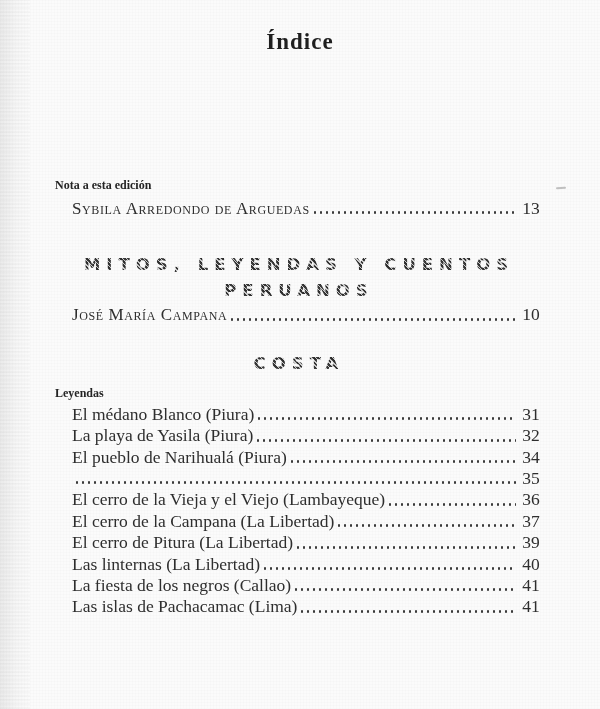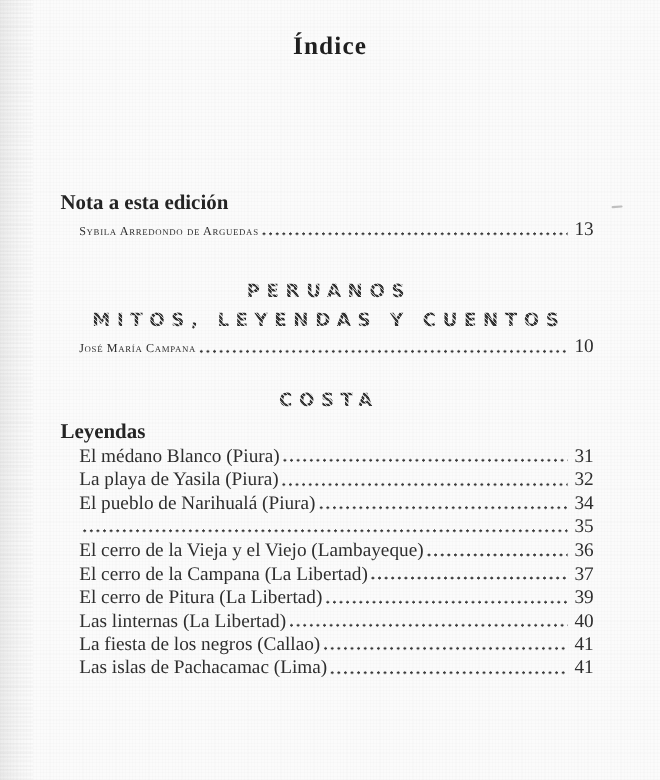--- a/index.html
+++ b/index.html
@@ -42,42 +42,42 @@
     height: 30px;
     line-height: 30px;
     text-align: center;
     font-size: 23px;
     font-weight: bold;
     letter-spacing: 1px;
     color: #1f1f1f;
   }
 
   .h-bold {
-    font-size: 19px;
+    font-size: 12px;
     font-weight: bold;
     line-height: 23px;
     color: #242424;
   }
   .nota-heading { margin-top: 116px; line-height: 24px; }
   .consid-heading { margin-top: 35px; }
 
   .toc-row {
     display: flex;
     align-items: baseline;
     line-height: 21.4px;
     height: 21.4px;
     font-size: 17.5px;
     padding-left: 17px;
     white-space: nowrap;
   }
   .toc-title { flex: 0 0 auto; }
   .smallcaps {
     font-variant: small-caps;
     letter-spacing: 0.6px;
-    font-size: 11px;
+    font-size: 17px;
   }
   .dots {
     flex: 1 1 auto;
     height: 3px;
     align-self: flex-end;
     margin: 0 3px 5px 2px;
     background-image: radial-gradient(circle, #3a3a3a 1.05px, rgba(0,0,0,0) 1.35px);
     background-size: 6px 3px;
     background-repeat: repeat-x;
     background-position: left bottom;
@@ -122,22 +122,22 @@
   <div class="content">
 
     <div class="h-bold nota-heading">Nota a esta edición</div>
     <div class="toc-row nota-row">
       <span class="toc-title smallcaps">Sybila Arredondo de Arguedas</span>
       <span class="dots"></span>
       <span class="toc-page">13</span>
     </div>
 
     <div class="book-heading">
+      <div class="ornate">MITOS, LEYENDAS Y CUENTOS</div>
       <div class="ornate">PERUANOS</div>
-      <div class="ornate">MITOS, LEYENDAS Y CUENTOS</div>
     </div>
 
     <div class="toc-row autor-row">
       <span class="toc-title smallcaps">José María Campana</span>
       <span class="dots"></span>
       <span class="toc-page">10</span>
     </div>
 
     <div class="ornate costa-heading">COSTA</div>
 

